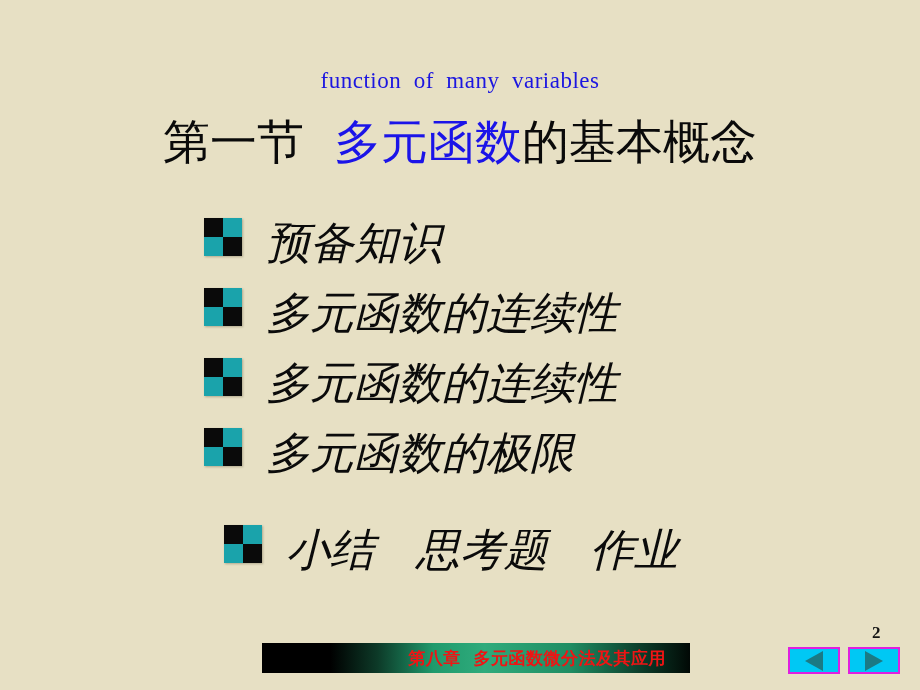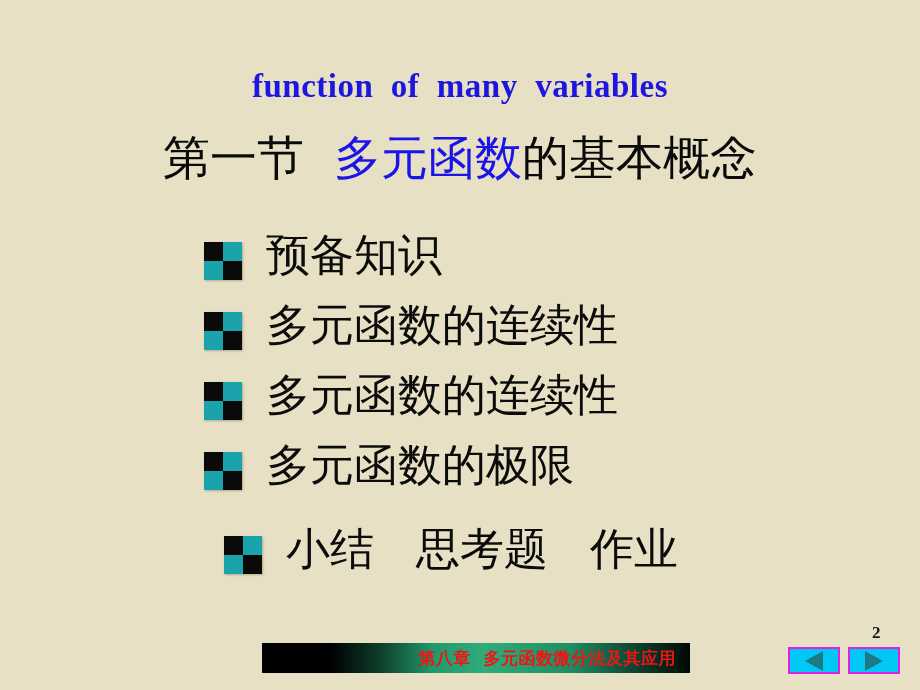--- a/index.html
+++ b/index.html
@@ -57,55 +57,55 @@
     background-blend-mode: normal;
   }
 
   
   #title-en {
     position: absolute;
     left: 0; right: 0;
     top: 68px;
     text-align: center;
     font-family: "Liberation Serif", "DejaVu Serif", serif;
-    font-weight: bold;
-    font-size: 33px;
+    font-weight: normal;
+    font-size: 23px;
     letter-spacing: 0.5px;
     color: #1c16e0;
     white-space: pre;
   }
 
   #title-cn {
     position: absolute;
     left: 0; right: 0;
     top: 112px;
     text-align: center;
     font-family: "DejaVu Sans", "Liberation Serif", serif;
     font-size: 47px;
     line-height: 60px;
     color: #0a0a0a;
     white-space: pre;
-    margin-top: 16px;
   }
   #title-cn .hl { color: #1b14e8; }
 
   
   #bullet-list {
     position: absolute;
     left: 204px;
     top: 218px;
     width: 640px;
   }
   .bullet-row {
     display: flex;
-    align-items: flex-end;
+    align-items: flex-start;
     height: 62px;
     margin-bottom: 8px;
-  }
-  .bullet-row.spaced { margin-top: 22px; padding-left: 20px; }
+    font-style: italic;
+  }
+  .bullet-row.spaced { margin-top: 35px; padding-left: 20px; }
 
   .bullet-mark {
     flex: 0 0 auto;
     width: 38px;
     height: 38px;
     display: grid;
     grid-template-columns: 1fr 1fr;
     grid-template-rows: 1fr 1fr;
     margin-right: 24px;
     box-shadow: 1px 1px 2px rgba(90,82,55,0.38);
@@ -135,21 +135,21 @@
       #0d3a28 27%,
       #1f9a6c 40%,
       #2fab7c 52%,
       #1f8d63 72%,
       #0c3f2c 88%,
       #04170f 97%,
       #010805 100%);
     display: flex;
     align-items: center;
     justify-content: flex-end;
-    padding-right: 14px;
+    padding-right: 24px;
     box-sizing: border-box;
   }
   #footer-bar-text {
     font-family: "DejaVu Sans", "Liberation Sans", sans-serif;
     font-size: 17px;
     font-weight: bold;
     color: #f01414;
     white-space: pre;
     letter-spacing: 0.5px;
   }

